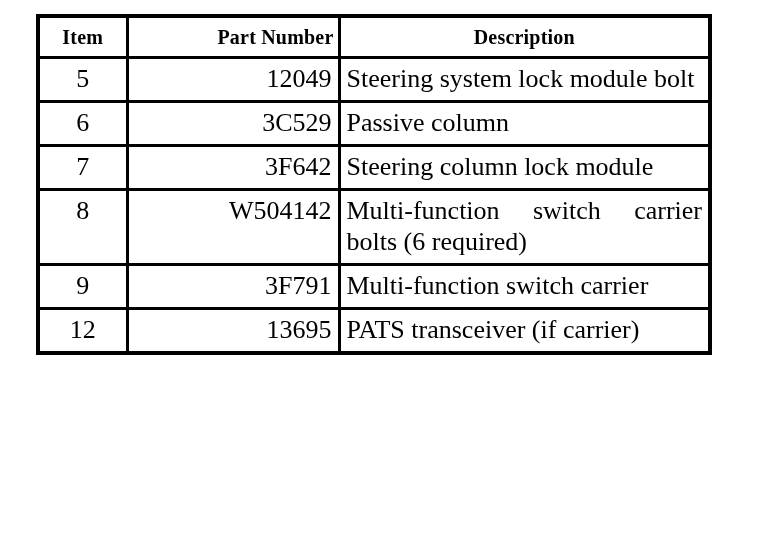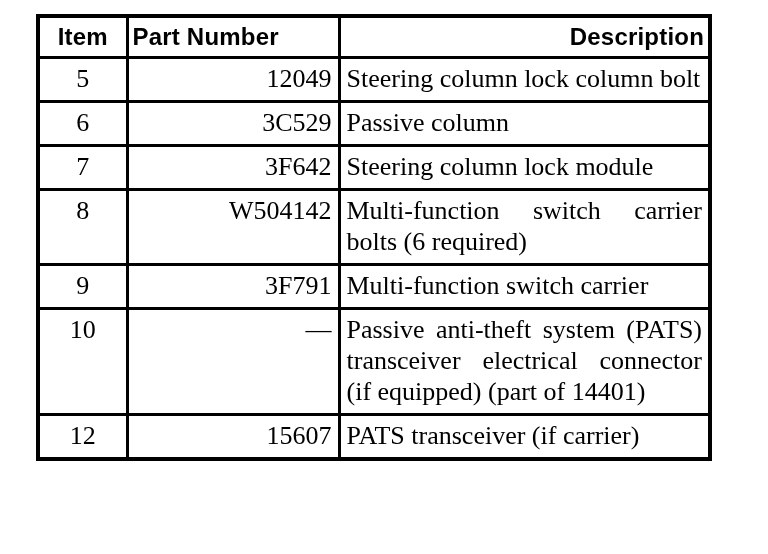--- a/index.html
+++ b/index.html
@@ -28,31 +28,31 @@
   table.parts-table col.col-item { width: 89px; }
   table.parts-table col.col-part { width: 212px; }
   table.parts-table col.col-desc { width: 371px; }
 
   table.parts-table th,
   table.parts-table td {
     border: 3px solid #000000;
   }
 
   table.parts-table th {
-    font-family: Liberation Sans, sans-serif;
+    font-family: Liberation Serif, serif;
     font-weight: bold;
-    font-size: 24px;
+    font-size: 20px;
     height: 38px;
     vertical-align: middle;
     padding: 0 4px;
     letter-spacing: 0.2px;
   }
   th.h-item { text-align: center; }
-  th.h-part { text-align: left; }
-  th.h-desc { text-align: right; padding-left: 11px; }
+  th.h-part { text-align: right; }
+  th.h-desc { text-align: center; padding-left: 11px; }
 
   table.parts-table td {
     font-family: "Liberation Serif", serif;
     font-size: 26px;
     line-height: 31px;
     vertical-align: top;
     padding: 4px 6px 6px 6px;
   }
   td.c-item {
     text-align: center;
@@ -83,21 +83,21 @@
       <tr>
         <th class="h-item">Item</th>
         <th class="h-part">Part Number</th>
         <th class="h-desc">Description</th>
       </tr>
     </thead>
     <tbody>
       <tr>
         <td class="c-item">5</td>
         <td class="c-part">12049</td>
-        <td class="c-desc">Steering column lock column bolt</td>
+        <td class="c-desc">Steering system lock module bolt</td>
       </tr>
       <tr>
         <td class="c-item">6</td>
         <td class="c-part">3C529</td>
         <td class="c-desc">Passive column</td>
       </tr>
       <tr>
         <td class="c-item">7</td>
         <td class="c-part">3F642</td>
         <td class="c-desc">Steering column lock module</td>
@@ -106,24 +106,19 @@
         <td class="c-item">8</td>
         <td class="c-part">W504142</td>
         <td class="c-desc">Multi-function switch carrier bolts (6 required)</td>
       </tr>
       <tr>
         <td class="c-item">9</td>
         <td class="c-part">3F791</td>
         <td class="c-desc">Multi-function switch carrier</td>
       </tr>
       <tr>
-        <td class="c-item">10</td>
-        <td class="c-part">—</td>
-        <td class="c-desc">Passive anti-theft system (PATS) transceiver electrical connector (if equipped) (part of 14401)</td>
-      </tr>
-      <tr>
         <td class="c-item">12</td>
-        <td class="c-part">15607</td>
+        <td class="c-part">13695</td>
         <td class="c-desc">PATS transceiver (if carrier)</td>
       </tr>
     </tbody>
   </table>
 </div>
 
 </body></html>

